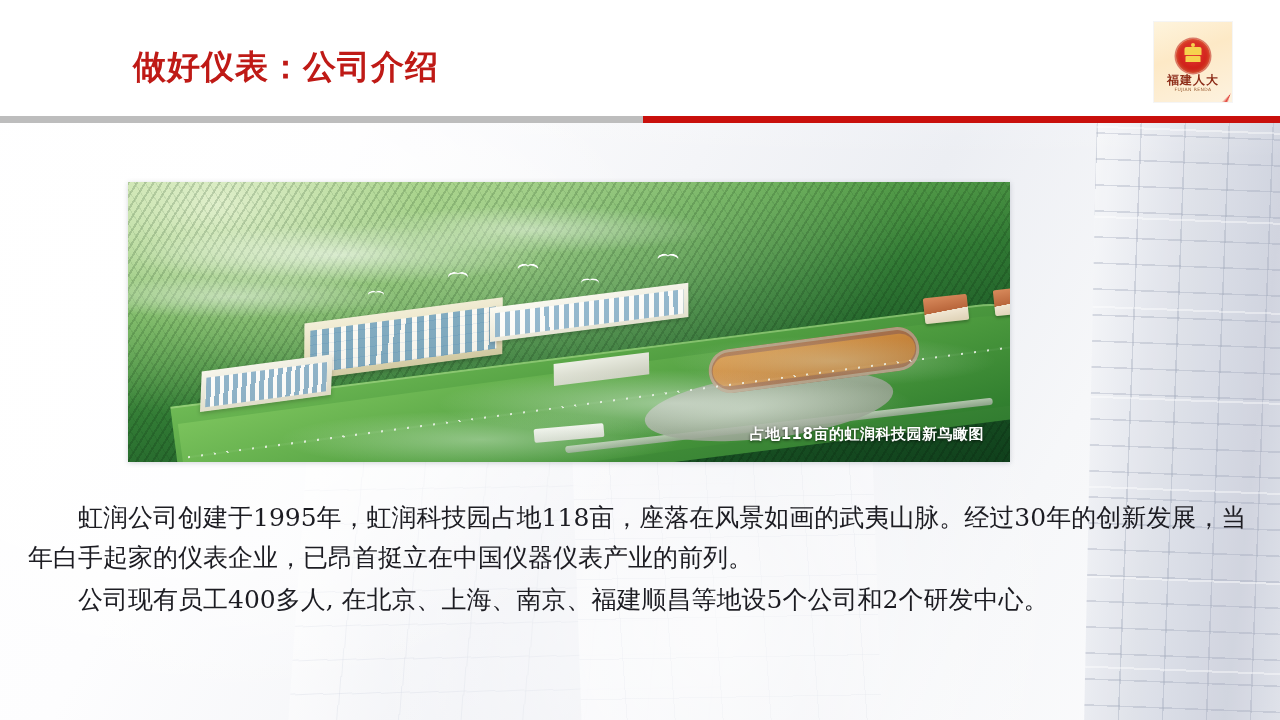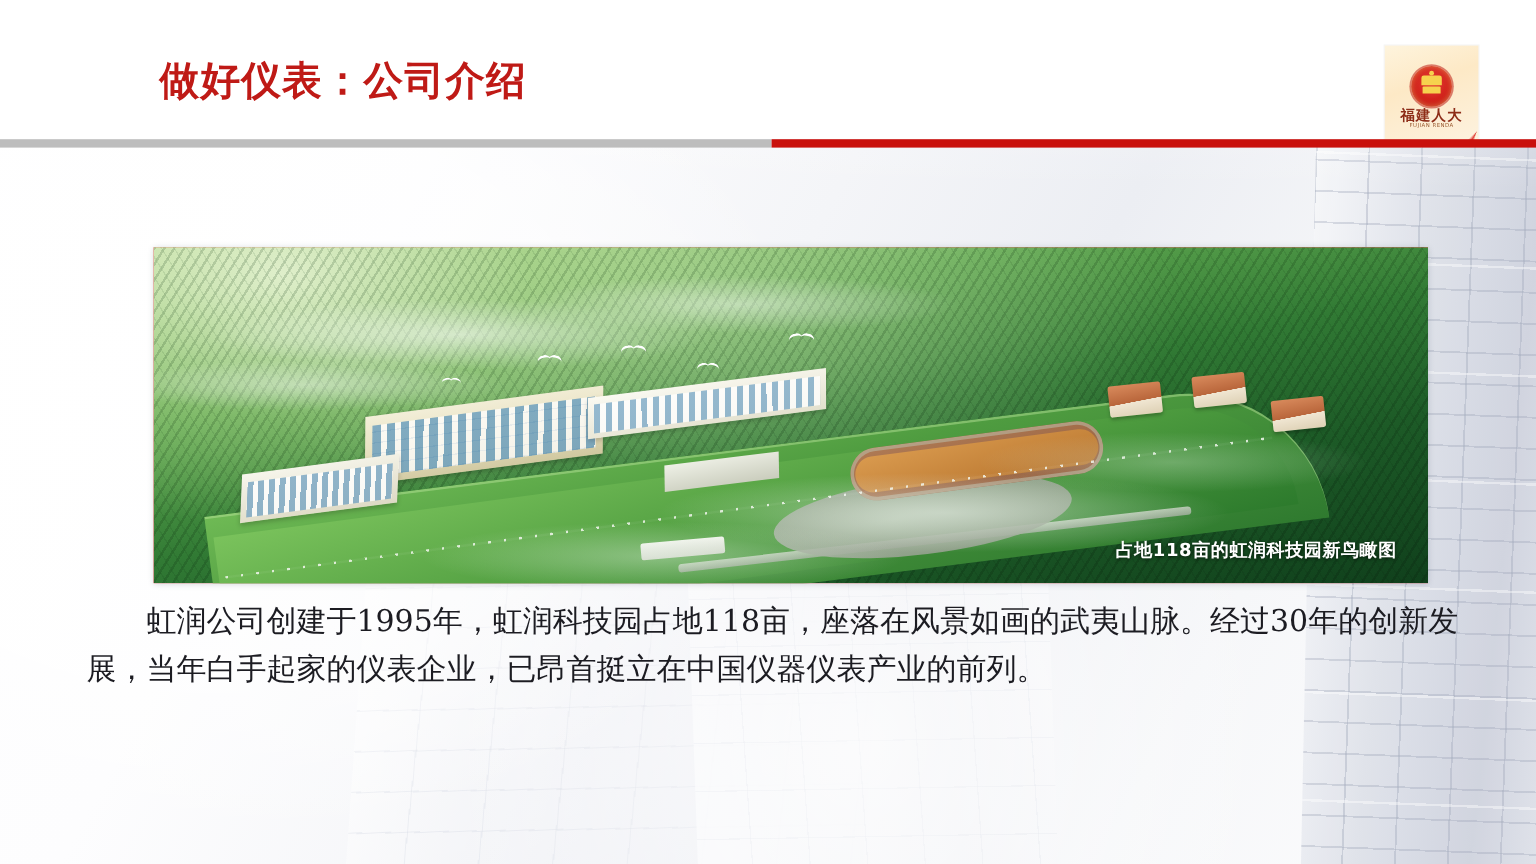--- a/index.html
+++ b/index.html
@@ -79,21 +79,21 @@
   .header{ position:absolute; left:0; top:0; width:1248px; height:116px; z-index:3; }
 
   .page-title{
     position:absolute; left:133px; top:45px;
     font-family:"DejaVu Sans", sans-serif;
     font-size:33px; font-weight:700; letter-spacing:1px;
     color:#bf1a16; white-space:nowrap;
   }
 
   .brand{
-    position:absolute; right:16px; top:38px;
+    position:absolute; right:16px; top:22px;
     display:flex; gap:20px;
   }
   .brand-logo{
     width:78px; height:80px; position:relative; overflow:hidden;
     background:linear-gradient(160deg,#fef4dd 0%,#fde9c6 40%,#fdf2df 100%);
     box-shadow:0 0 0 1px rgba(0,0,0,.04);
   }
   .ray{ position:absolute; border-radius:50%; }
   .ray1{ left:-62px; top:8px;  width:150px; height:150px; background:conic-gradient(from 210deg, rgba(76,175,80,.0) 0deg, rgba(98,185,92,.85) 18deg, rgba(76,175,80,0) 40deg); }
   .ray2{ left:-50px; top:20px; width:165px; height:165px; background:conic-gradient(from 206deg, rgba(255,235,59,.0) 0deg, rgba(250,220,70,.9) 16deg, rgba(255,235,59,0) 36deg); }
@@ -131,24 +131,24 @@
     padding-right:4px;
   }
 
   
   .rule{ position:absolute; left:0; top:116px; width:1280px; height:7px; z-index:4; display:flex; }
   .rule-gray{ width:643px; height:7px; background:#bdbdbd; }
   .rule-red{ flex:1; height:7px; background:#c9100c; }
 
   
   .picture{
-    position:absolute; left:128px; top:206px; width:1062px; height:280px;
+    position:absolute; left:128px; top:182px; width:882px; height:280px;
     z-index:2; overflow:hidden;
     box-shadow:0 1px 5px rgba(60,70,90,.22);
-    background:#ef4444;
+    background:#8b5cf6;
   }
   .pic-hill{
     position:absolute; inset:0;
     background:
       radial-gradient(ellipse 520px 300px at 10% 8%, rgba(226,240,206,.95) 0%, rgba(170,212,140,.45) 40%, rgba(255,255,255,0) 70%),
       radial-gradient(ellipse 620px 280px at 42% 18%, rgba(205,232,180,.55) 0%, rgba(255,255,255,0) 66%),
       linear-gradient(168deg,#cfe6ab 0%,#96c977 13%,#5ea64f 30%,#317a34 52%,#1d5b27 72%,#10401c 100%);
   }
   .pic-fog{
     position:absolute; inset:0;
@@ -359,16 +359,17 @@
     <div class="bird bd2"></div>
     <div class="bird bd3"></div>
     <div class="bird bd4"></div>
     <div class="bird bd5"></div>
 
     <div class="pic-fog"></div>
     <div class="pic-caption">占地118亩的虹润科技园新鸟瞰图</div>
   </div>
 
   <div class="body-copy">
-    <p class="para" style="white-space: normal; margin-left: 44px;">虹润公司创建于1995年，虹润科技园占地118亩，座落在风景如画的武夷山脉。经过30年的创新发展，当年白手起家的仪表企业，已昂首挺立在中国仪器仪表产业的前列。</p>
+    <p class="para" style="white-space: normal;">虹润公司创建于1995年，虹润科技园占地118亩，座落在风景如画的武夷山脉。经过30年的创新发展，当年白手起家的仪表企业，已昂首挺立在中国仪器仪表产业的前列。</p>
+    <p class="para">公司现有员工400多人, 在北京、上海、南京、福建顺昌等地设5个公司和2个研发中心。</p>
   </div>
 
 </div>
 
 </body></html>

